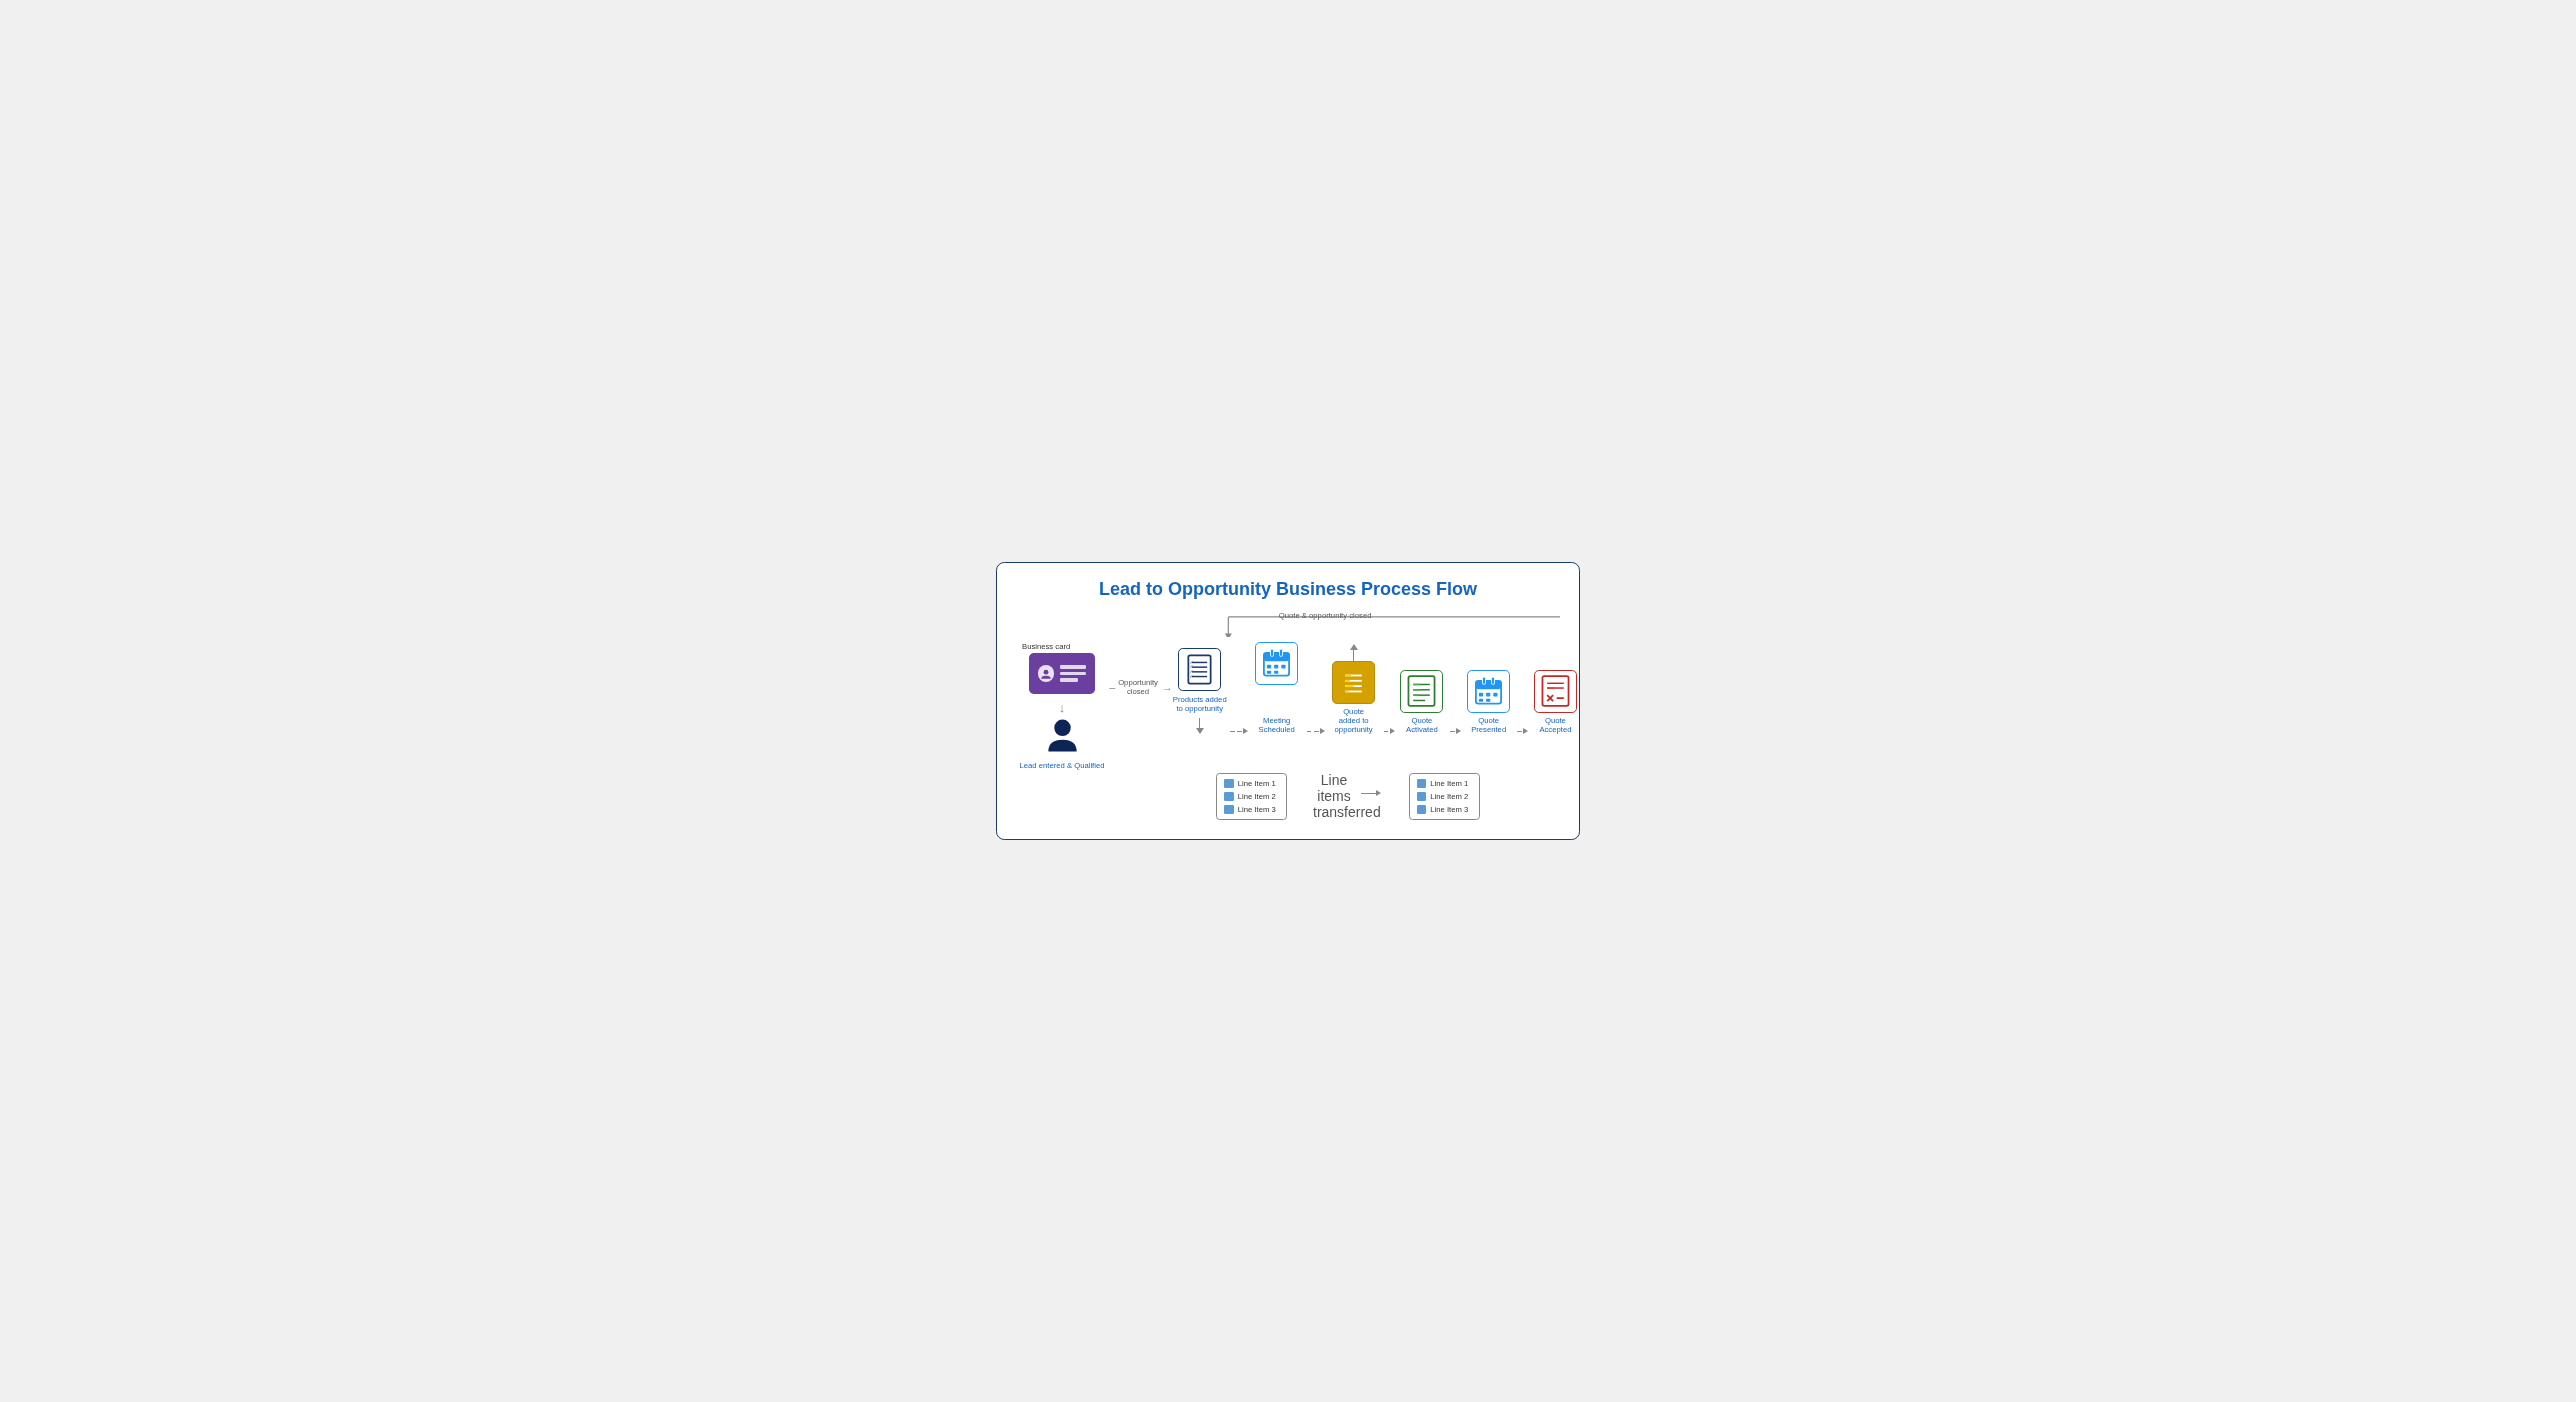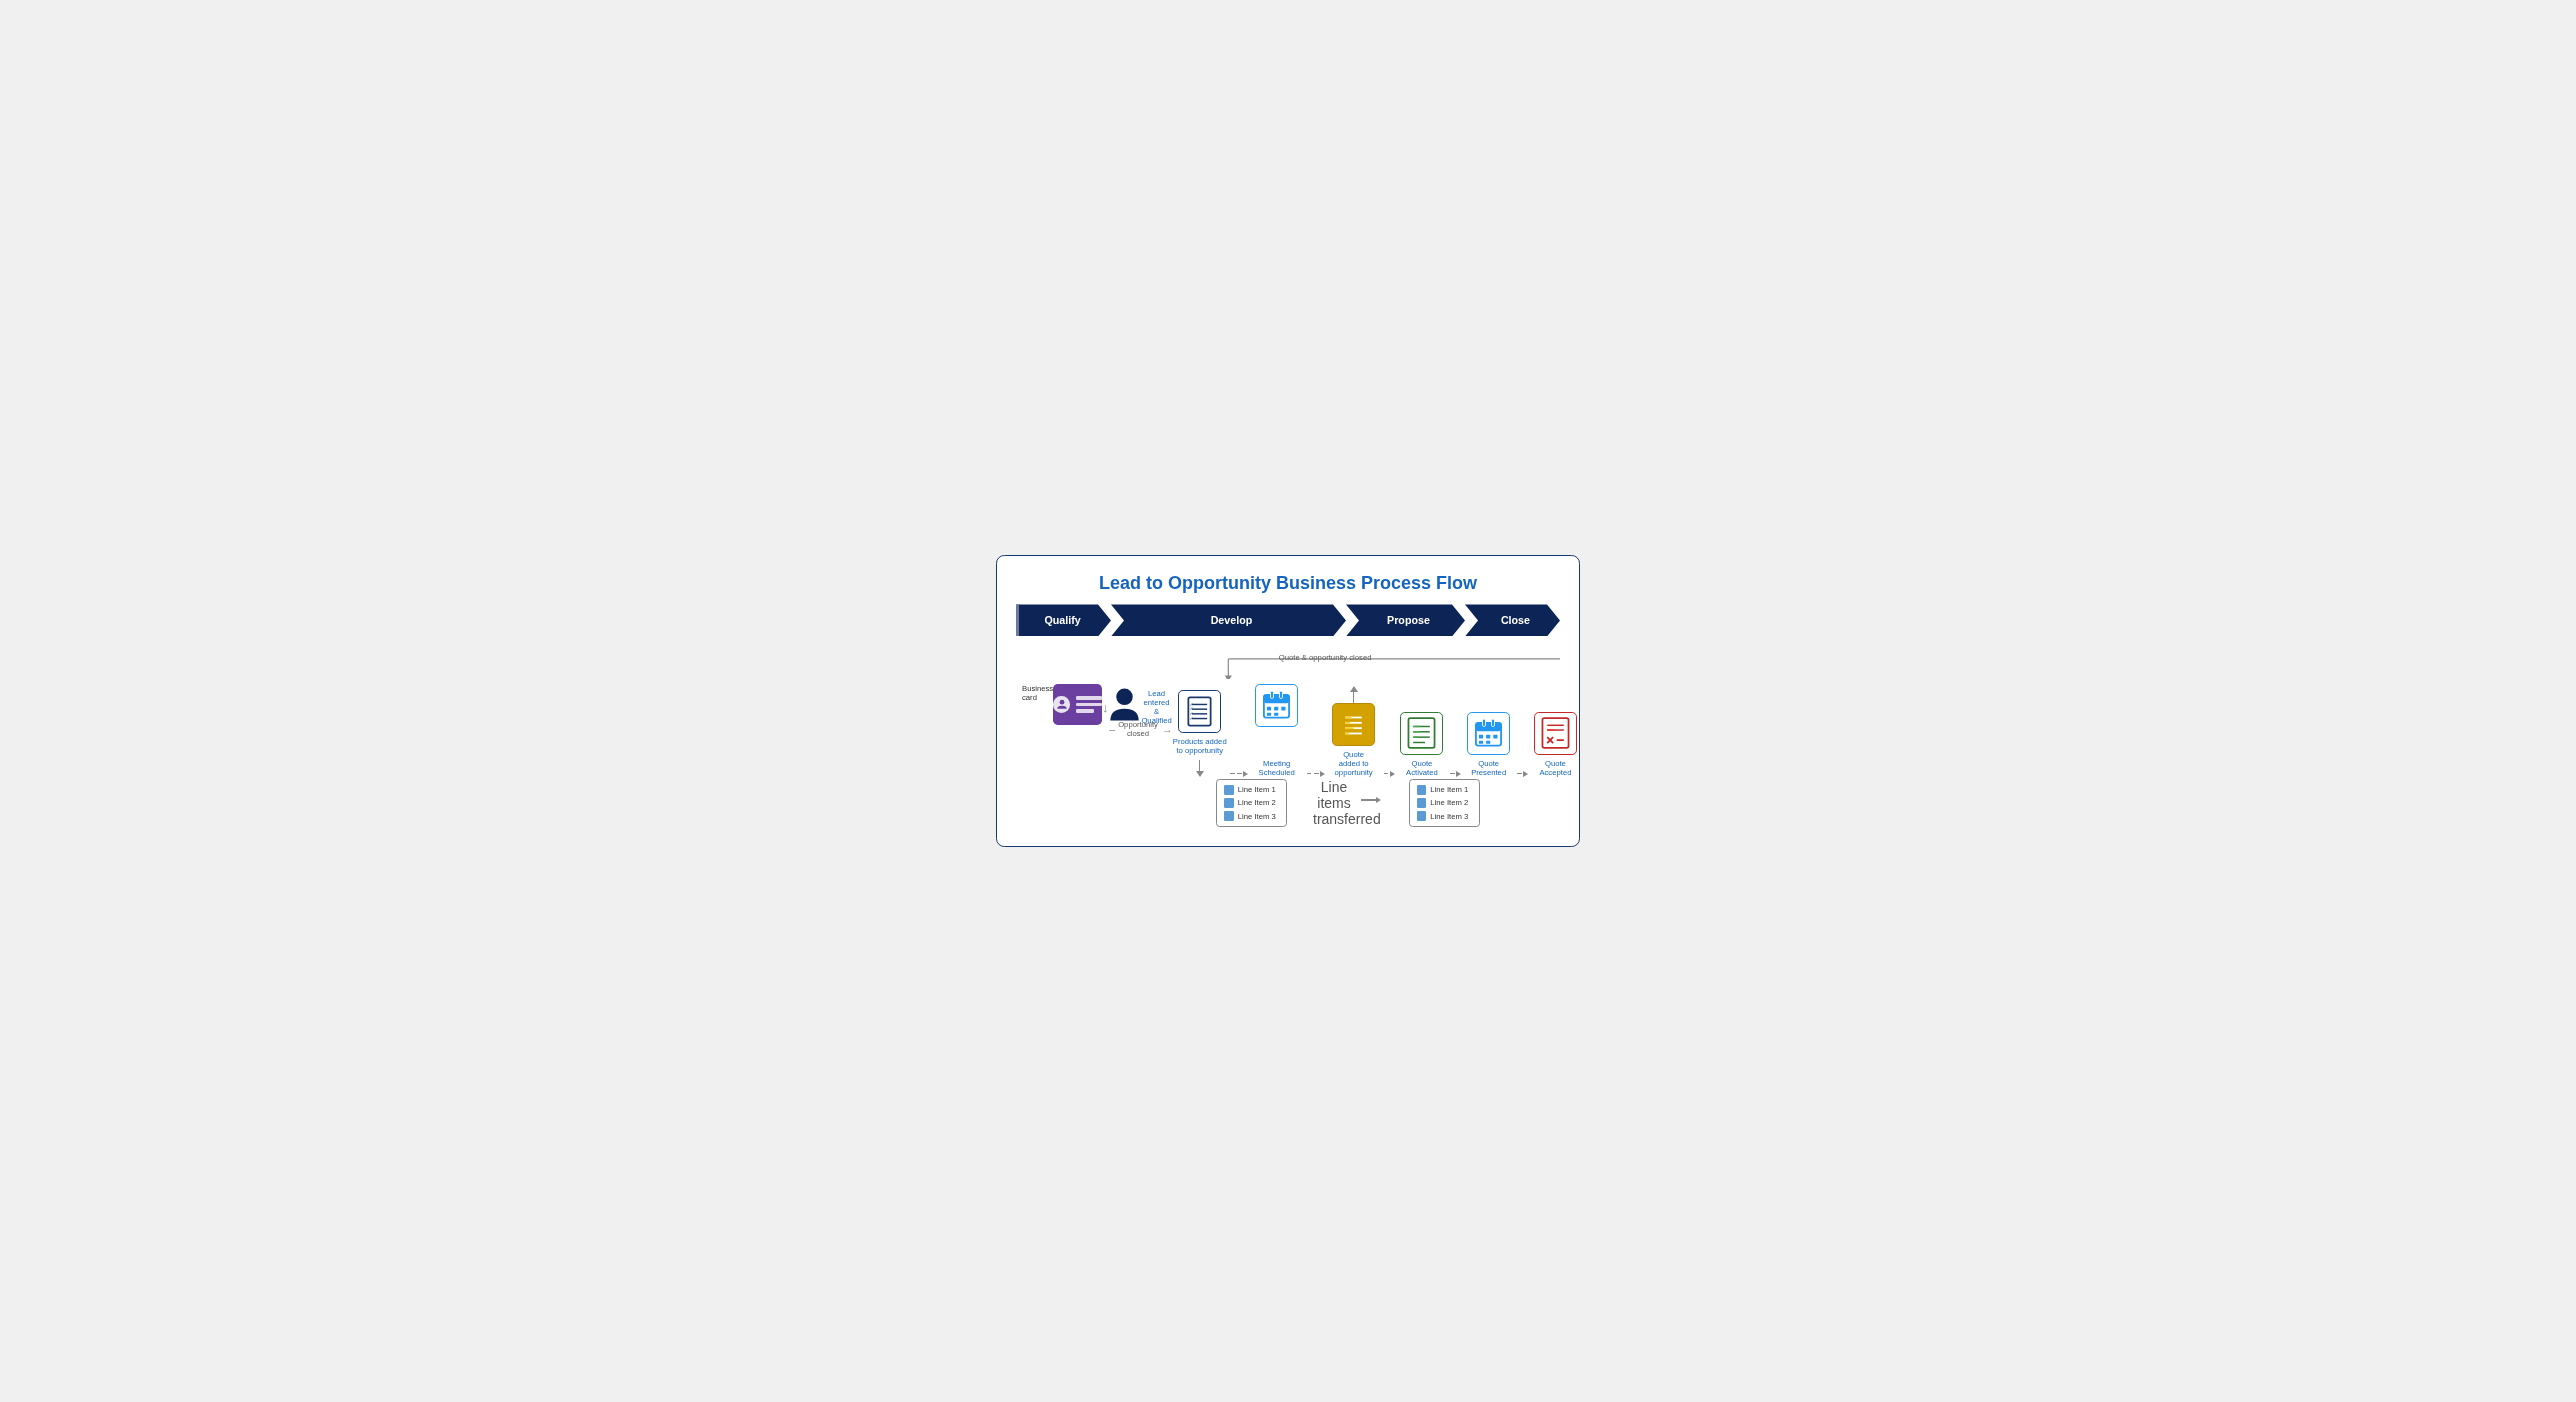--- a/index.html
+++ b/index.html
@@ -60,21 +60,21 @@
     .middle-row {
       display: flex;
       align-items: flex-start;
       gap: 0;
       margin-top: 4.8px;
     }
 
     
     .left-col {
       display: flex;
-      flex-direction: row;
+      flex-direction: column;
       align-items: center;
       width: 92px;
       flex-shrink: 0;
     }
     .biz-card-label {
       font-size: 7.7px;
       color: #333;
       margin-bottom: 2.4px;
       align-self: flex-start;
       margin-left: 6px;
@@ -255,34 +255,20 @@
       margin: 0 auto;
     }
   </style>
 </head>
 <body>
 
 <div class="diagram-container">
 
   <div class="title">Lead to Opportunity Business Process Flow</div>
 
-  <div class="phases-row">
-    <div class="phase-arrow phase-qualify first">
-      <span>Qualify</span>
-    </div>
-    <div class="phase-arrow phase-develop">
-      <span>Develop</span>
-    </div>
-    <div class="phase-arrow phase-propose">
-      <span>Propose</span>
-    </div>
-    <div class="phase-arrow phase-close">
-      <span>Close</span>
-    </div>
-  </div>
 
   <div style="position:relative; height:26px; margin-bottom:0;">
 
     <svg width="100%" height="26" style="position:absolute;top:0;left:0;" viewBox="0 0 912 44">
 
       <line x1="355" y1="10" x2="940" y2="10" stroke="#888" stroke-width="2"></line>
 
       <line x1="355" y1="10" x2="355" y2="40" stroke="#888" stroke-width="2"></line>
 
       <line x1="940" y1="10" x2="940" y2="40" stroke="#888" stroke-width="2"></line>

